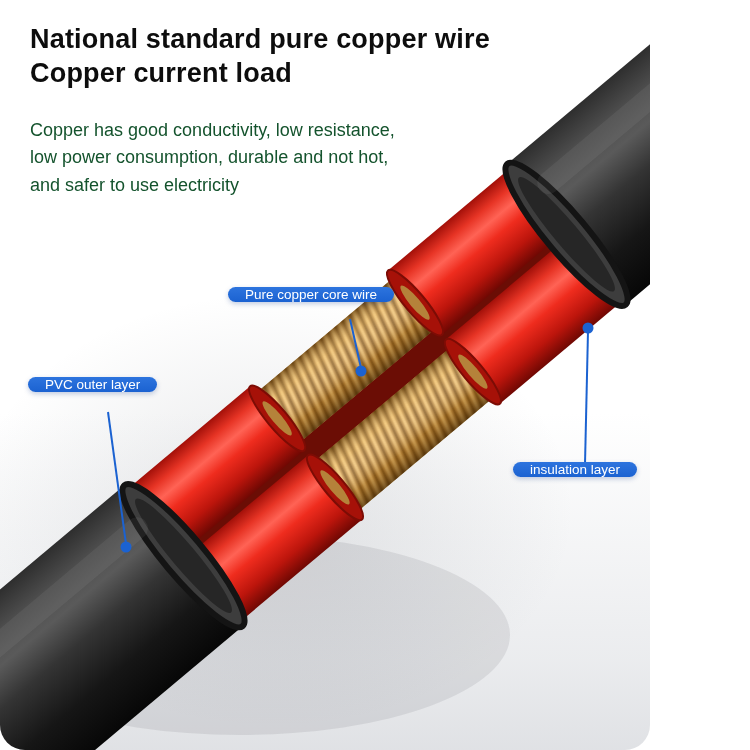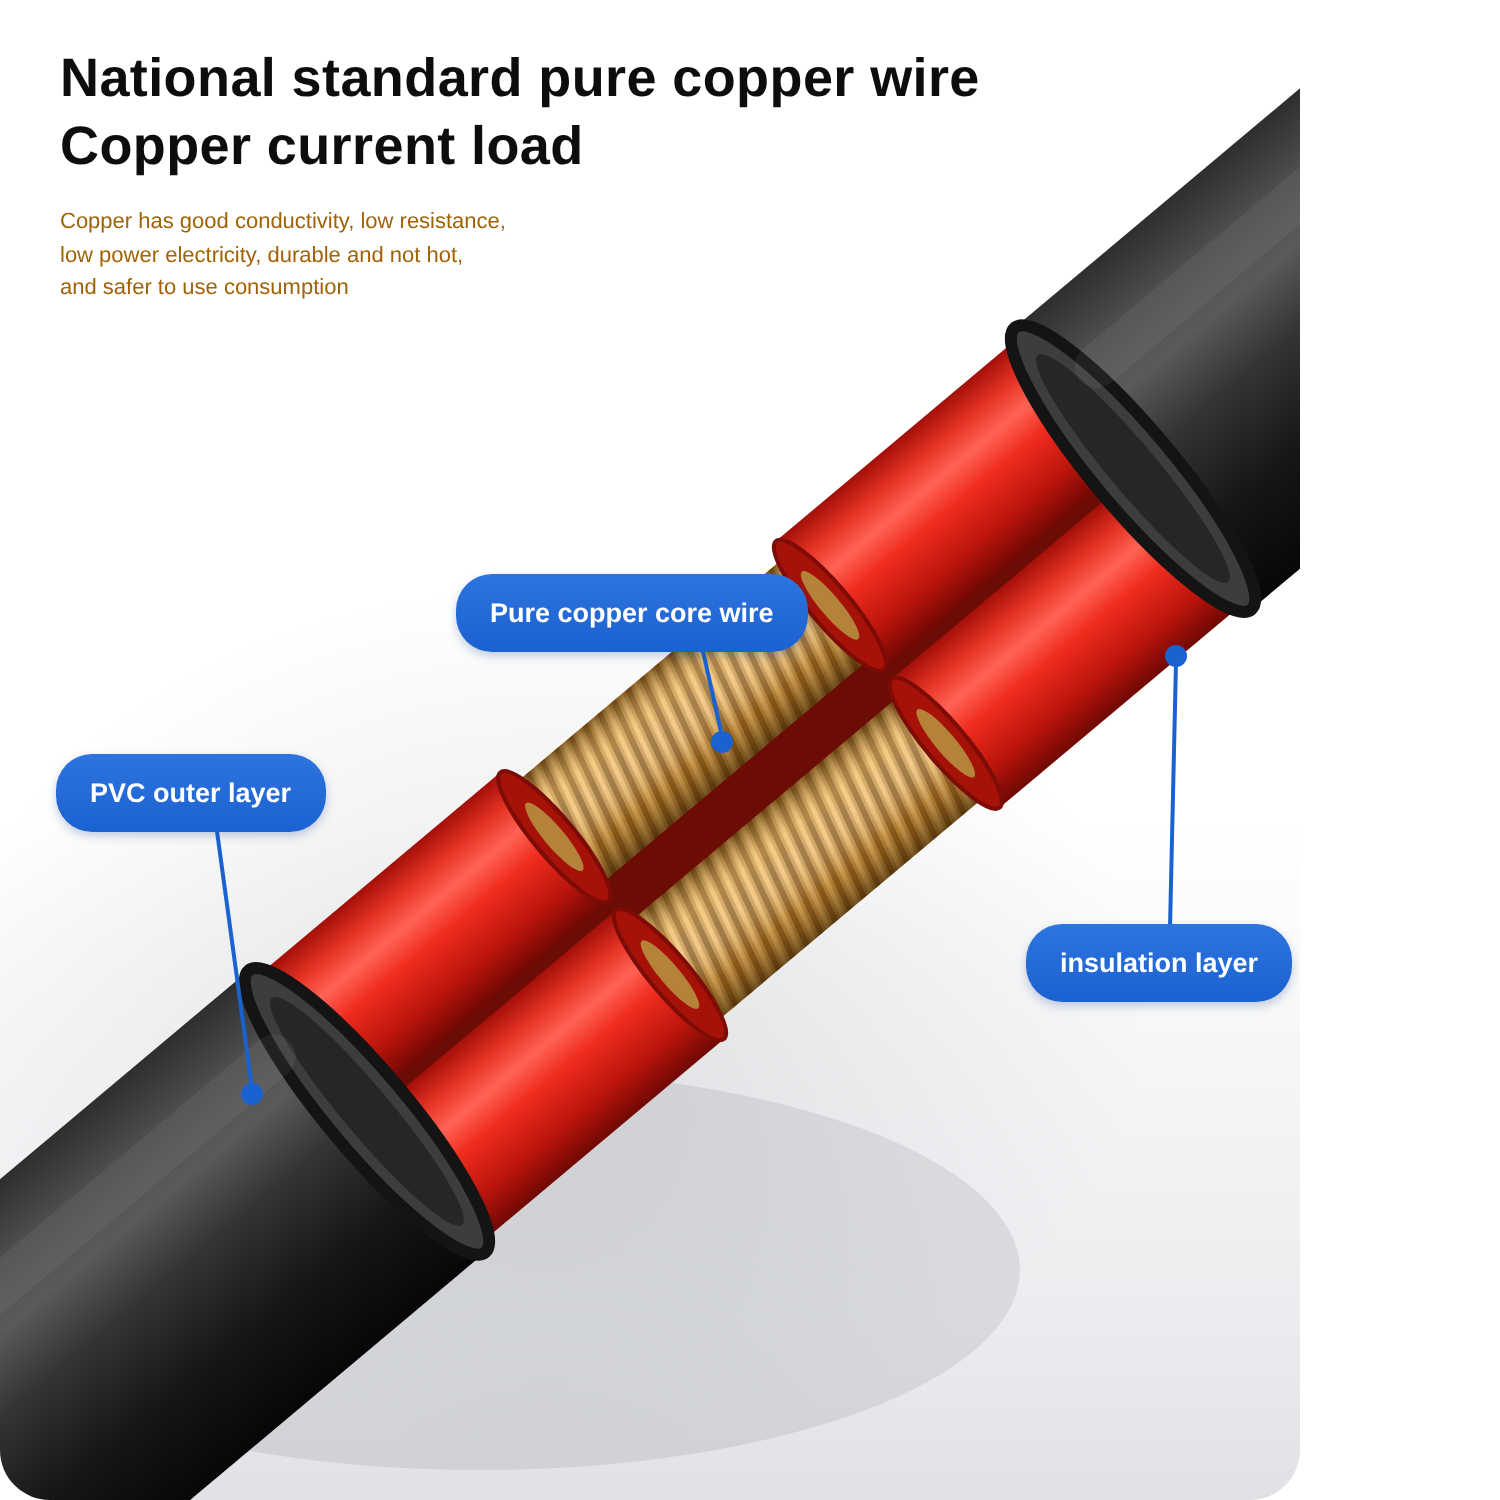--- a/index.html
+++ b/index.html
@@ -14,27 +14,26 @@
     background:
       radial-gradient(ellipse 430px 310px at 42% 68%, rgba(100,106,116,0.16), rgba(100,106,116,0) 70%),
       linear-gradient(180deg, rgba(255,255,255,0) 55%, rgba(210,213,218,0.45) 88%, rgba(198,201,207,0.55) 100%);
   }
   .scene { position:absolute; left:0; top:0; width:750px; height:750px; }
   header { position:absolute; left:30px; top:22px; width:560px; z-index:3; }
   h1 {
     margin:0; font-size:27px; line-height:1.26; font-weight:700;
     color:#0d0d0d; letter-spacing:0.2px;
   }
-  .desc { margin-top:13px; font-size:11px; line-height:1.52; color:#a16207; }
+  .desc { margin-top:27px; font-size:18px; line-height:1.52; color:#14532d; }
   .callout {
     position:absolute; z-index:4; white-space:nowrap;
     background:linear-gradient(180deg, #2d74de, var(--accent, #1656c0));
-    color:#ffffff; font-size:13.5px; padding:12px 17px; border-radius:18px;
+    color:#ffffff; font-size:13.5px; padding:0 17px; border-radius:18px;
     box-shadow:0 2px 5px rgba(20,60,140,0.25);
-    font-weight:bold;
   }
   #callout-copper     { left:228px; top:287px; }
   #callout-pvc        { left:28px;  top:377px; }
   #callout-insulation { left:513px; top:462px; }
 </style>
 </head>
 <body>
 
 <div class="stage">
 
@@ -120,22 +119,22 @@
       <line class="accent-stroke" x1="585" y1="464" x2="588" y2="331" stroke="#1b62d1" stroke-width="2"></line>
       <circle class="accent-fill" cx="588" cy="328" r="5.5" fill="#1b62d1"></circle>
     </g>
   </svg>
 
   <header>
     <h1>National standard pure copper wire</h1>
     <h1>Copper current load</h1>
     <div class="desc">
       <div>Copper has good conductivity, low resistance,</div>
-      <div>low power electricity, durable and not hot,</div>
-      <div>and safer to use consumption</div>
+      <div>low power consumption, durable and not hot,</div>
+      <div>and safer to use electricity</div>
     </div>
   </header>
 
   <div class="callout" id="callout-copper">Pure copper core wire</div>
   <div class="callout" id="callout-insulation">insulation layer</div>
   <div class="callout" id="callout-pvc">PVC outer layer</div>
 
 </div>
 
 </body></html>

